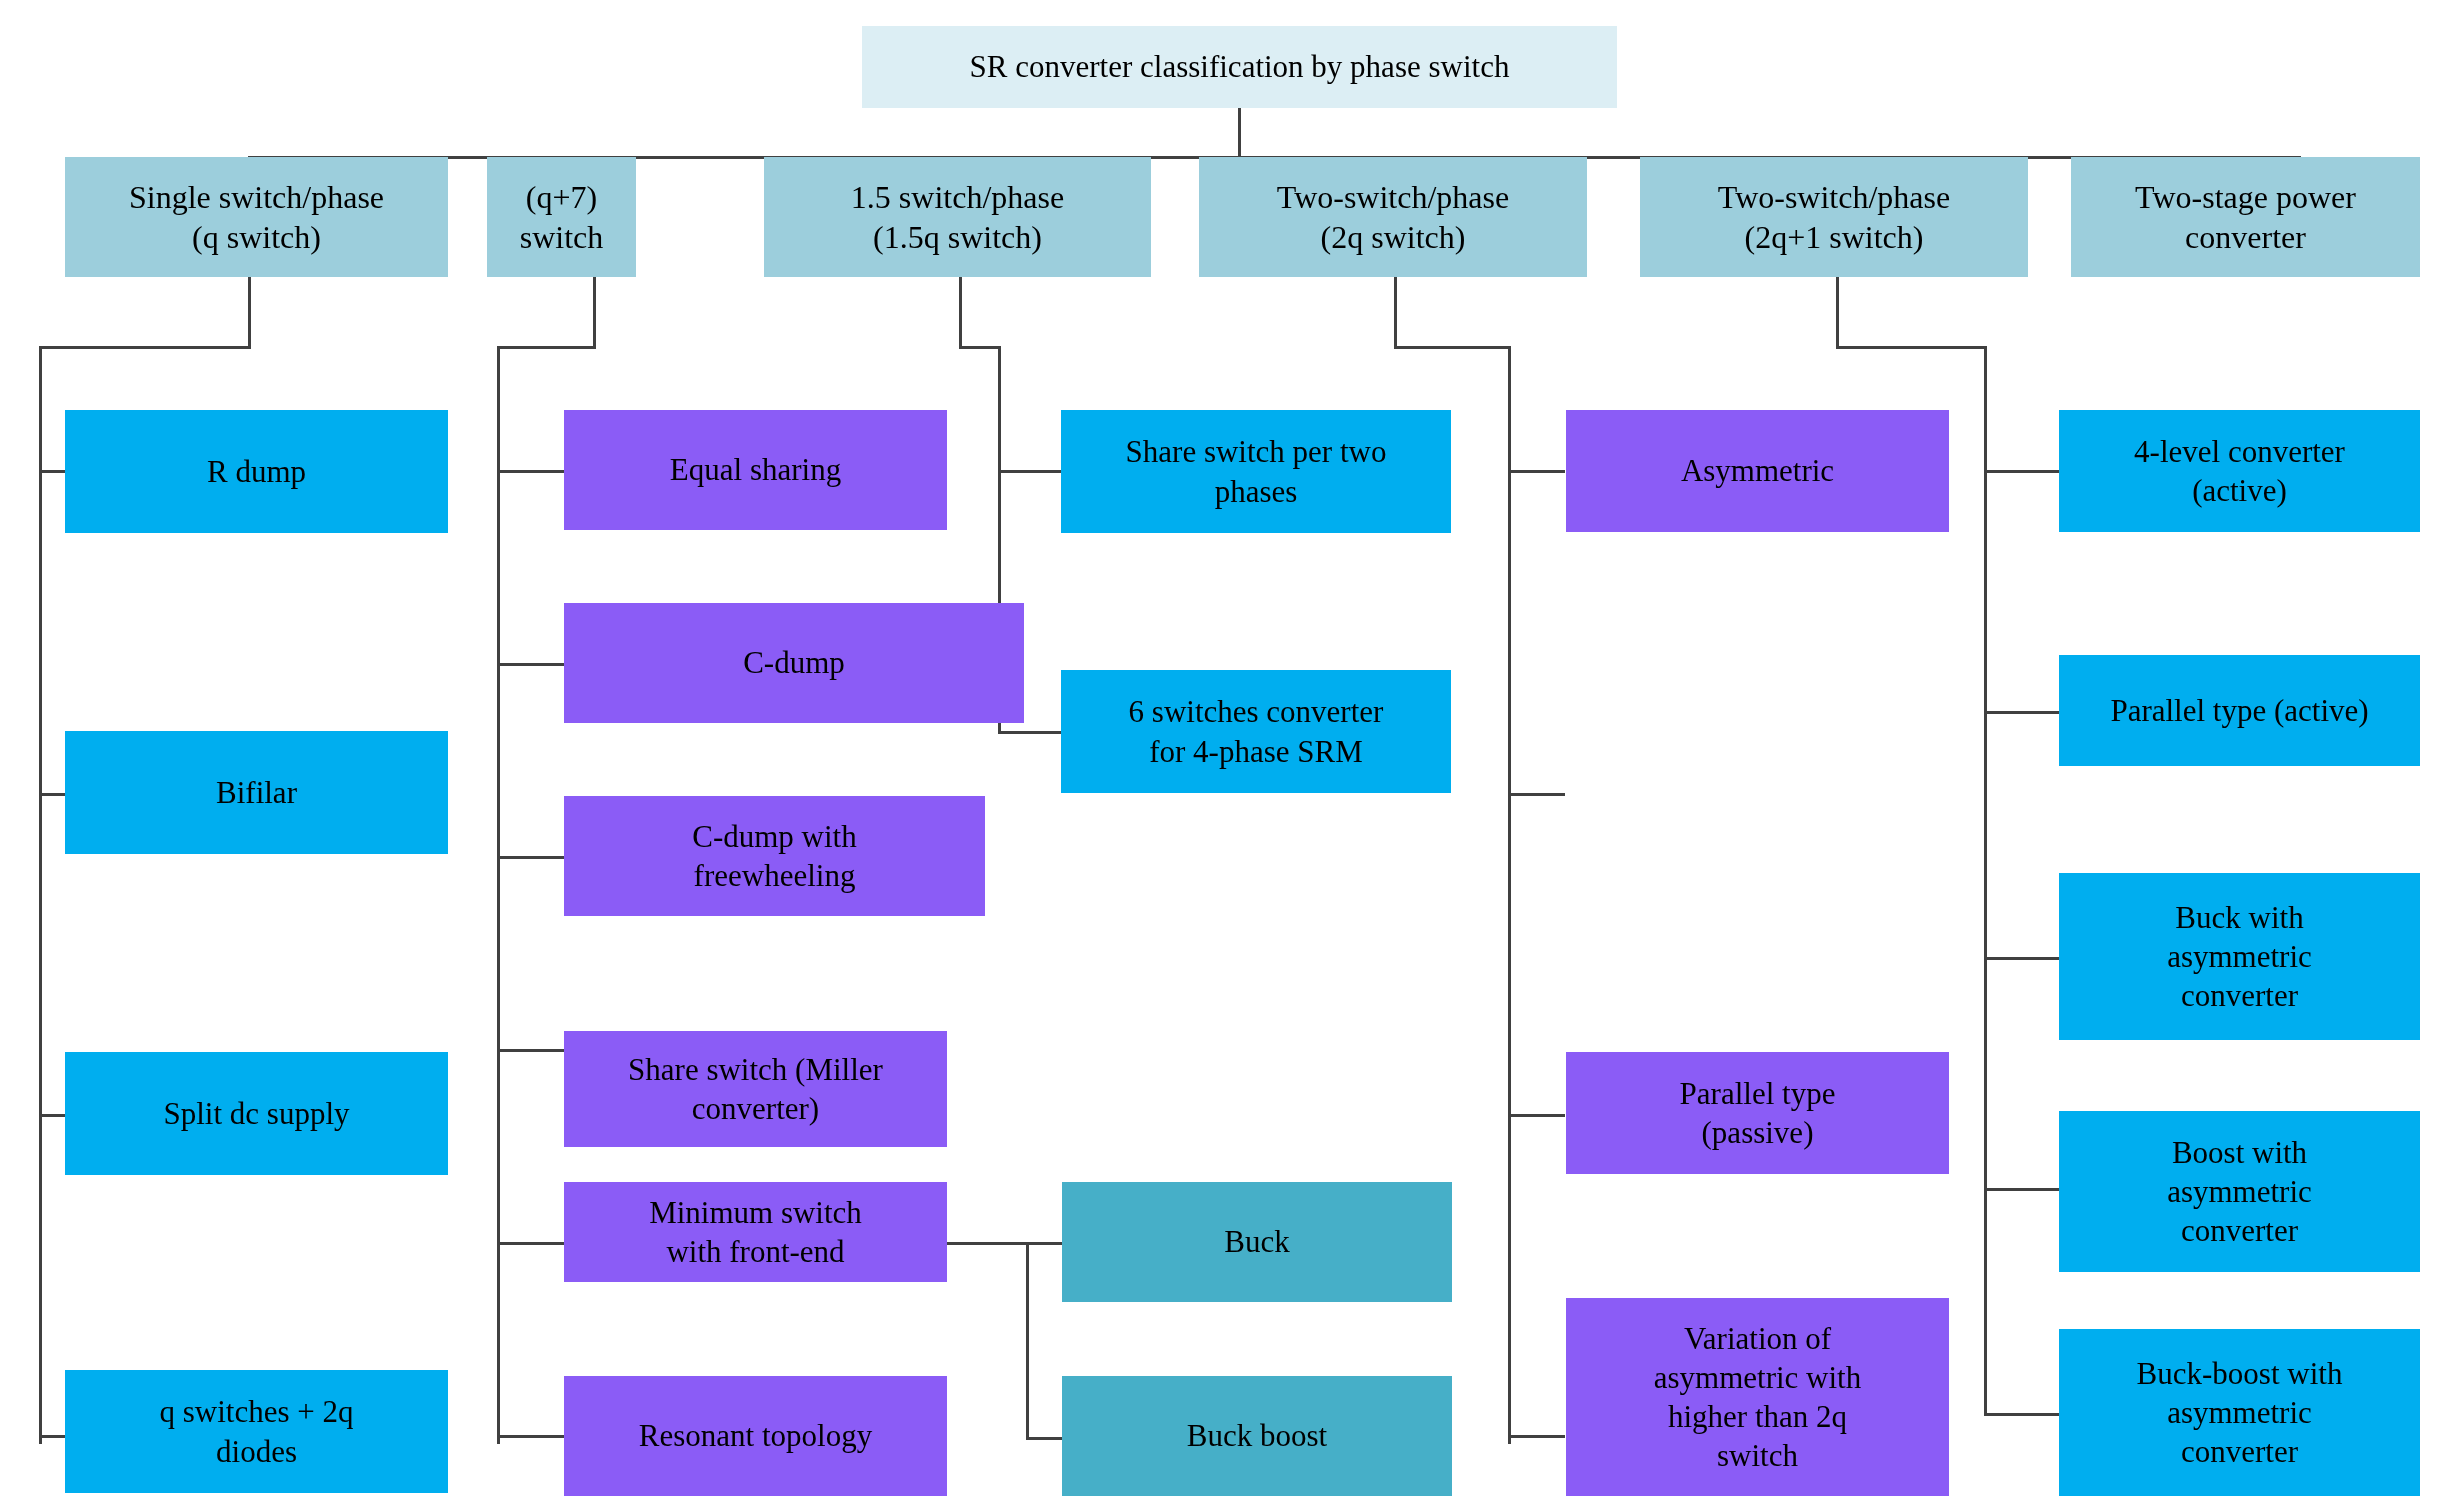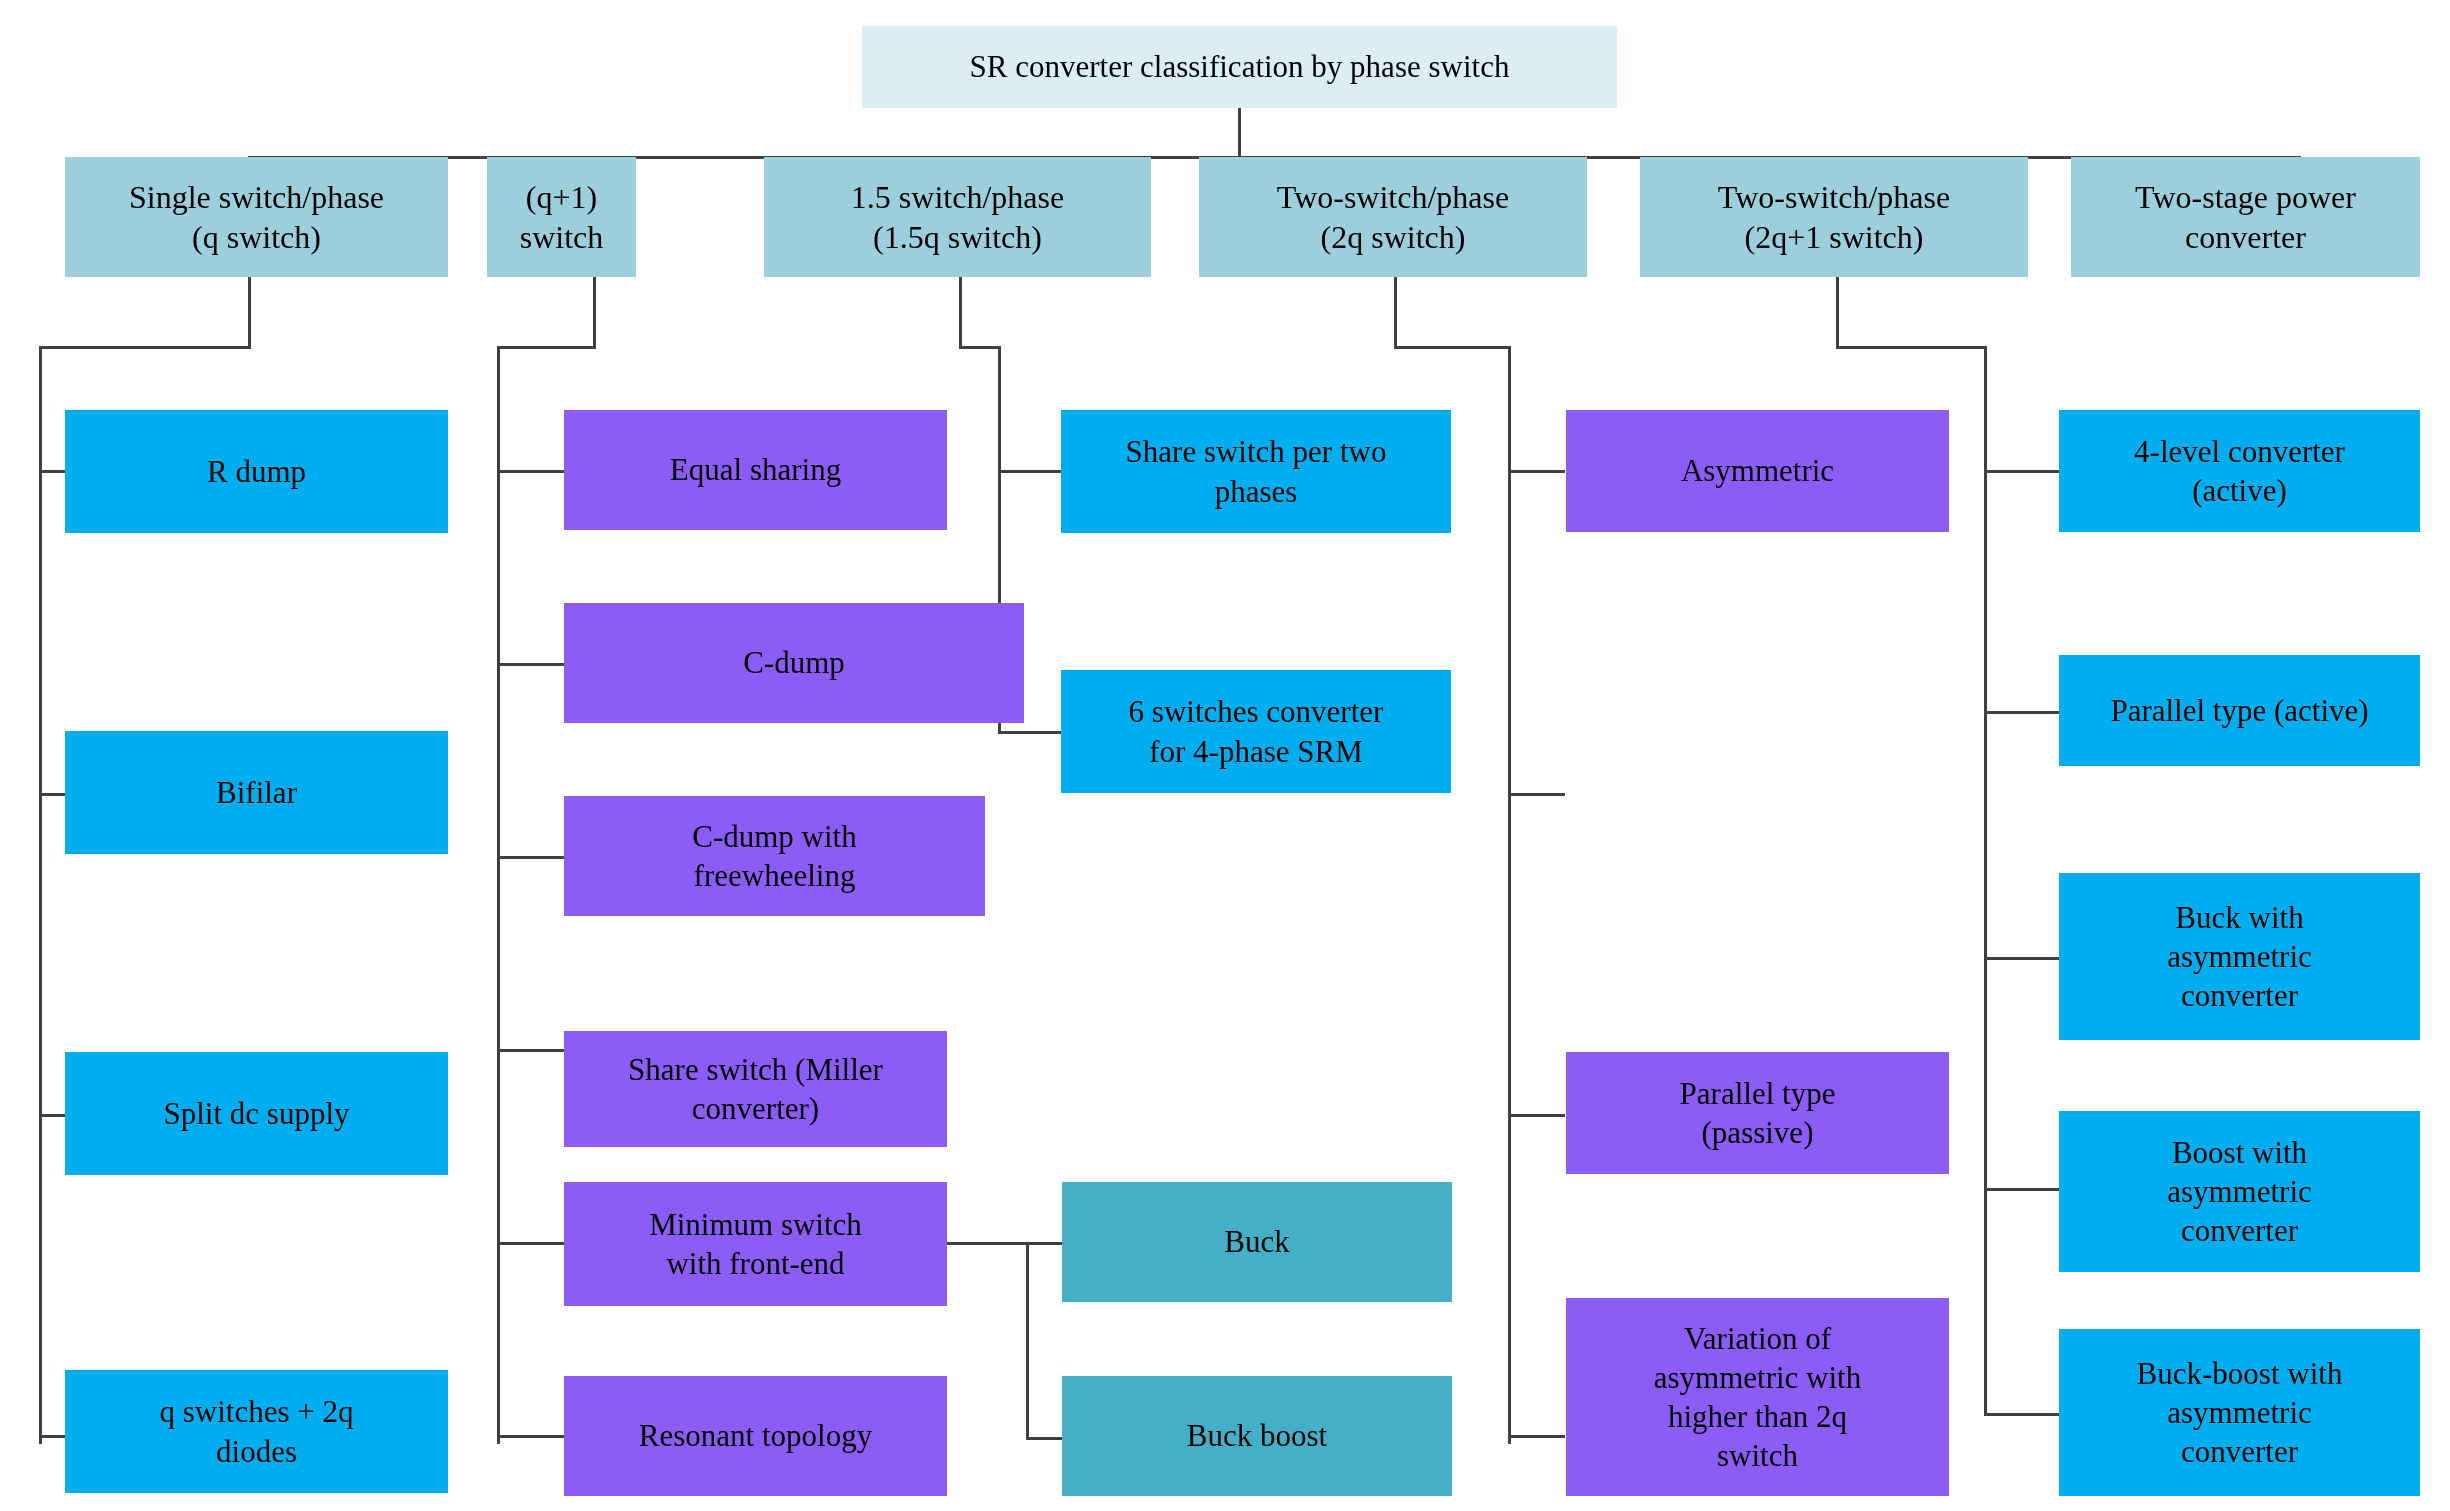--- a/index.html
+++ b/index.html
@@ -67,21 +67,21 @@
 
   <div class="ln v" style="left:248px;top:156px;height:72px;"></div>
   <div class="ln v" style="left:593px;top:156px;height:72px;"></div>
   <div class="ln v" style="left:959px;top:156px;height:72px;"></div>
   <div class="ln v" style="left:1394px;top:156px;height:72px;"></div>
   <div class="ln v" style="left:1836px;top:156px;height:72px;"></div>
   <div class="ln v" style="left:2298px;top:156px;height:72px;"></div>
 
   <div class="box header" style="left:65px;top:157px;width:383px;height:120px;">Single switch/phase
 (q switch)</div>
-  <div class="box header" style="left:487px;top:157px;width:149px;height:120px;">(q+1)
+  <div class="box header" style="left:487px;top:157px;width:149px;height:120px;">(q+7)
 switch</div>
   <div class="box header" style="left:764px;top:157px;width:387px;height:120px;">1.5  switch/phase
 (1.5q switch)</div>
   <div class="box header" style="left:1199px;top:157px;width:388px;height:120px;">Two-switch/phase
 (2q switch)</div>
   <div class="box header" style="left:1640px;top:157px;width:388px;height:120px;">Two-switch/phase
 (2q+1 switch)</div>
   <div class="box header" style="left:2071px;top:157px;width:349px;height:120px;">Two-stage power
 converter</div>
 
@@ -108,21 +108,21 @@
   <div class="ln h" style="left:497px;top:1049px;width:67px;"></div>
   <div class="ln h" style="left:497px;top:1242px;width:67px;"></div>
   <div class="ln h" style="left:497px;top:1435px;width:67px;"></div>
 
   <div class="box gray" style="left:564px;top:410px;width:383px;height:120px;">Equal sharing</div>
   <div class="box gray" style="left:564px;top:603px;width:460px;height:120px;">C-dump</div>
   <div class="box gray" style="left:564px;top:796px;width:421px;height:120px;">C-dump with
 freewheeling</div>
   <div class="box gray" style="left:564px;top:1031px;width:383px;height:116px;">Share switch (Miller
 converter)</div>
-  <div class="box gray" style="left:564px;top:1182px;width:383px;height:124px;">Minimum switch
+  <div class="box gray" style="left:564px;top:1182px;width:383px;height:100px;">Minimum switch
 with front-end</div>
   <div class="box gray" style="left:564px;top:1376px;width:383px;height:120px;text-align:right;">Resonant topology</div>
 
   <div class="ln h" style="left:947px;top:1242px;width:82px;"></div>
   <div class="ln v" style="left:1026px;top:1242px;height:197px;"></div>
   <div class="ln h" style="left:1026px;top:1242px;width:36px;"></div>
   <div class="ln h" style="left:1026px;top:1437px;width:36px;"></div>
 
   <div class="box teal" style="left:1062px;top:1182px;width:390px;height:120px;">Buck</div>
   <div class="box teal" style="left:1062px;top:1376px;width:390px;height:120px;">Buck boost</div>

